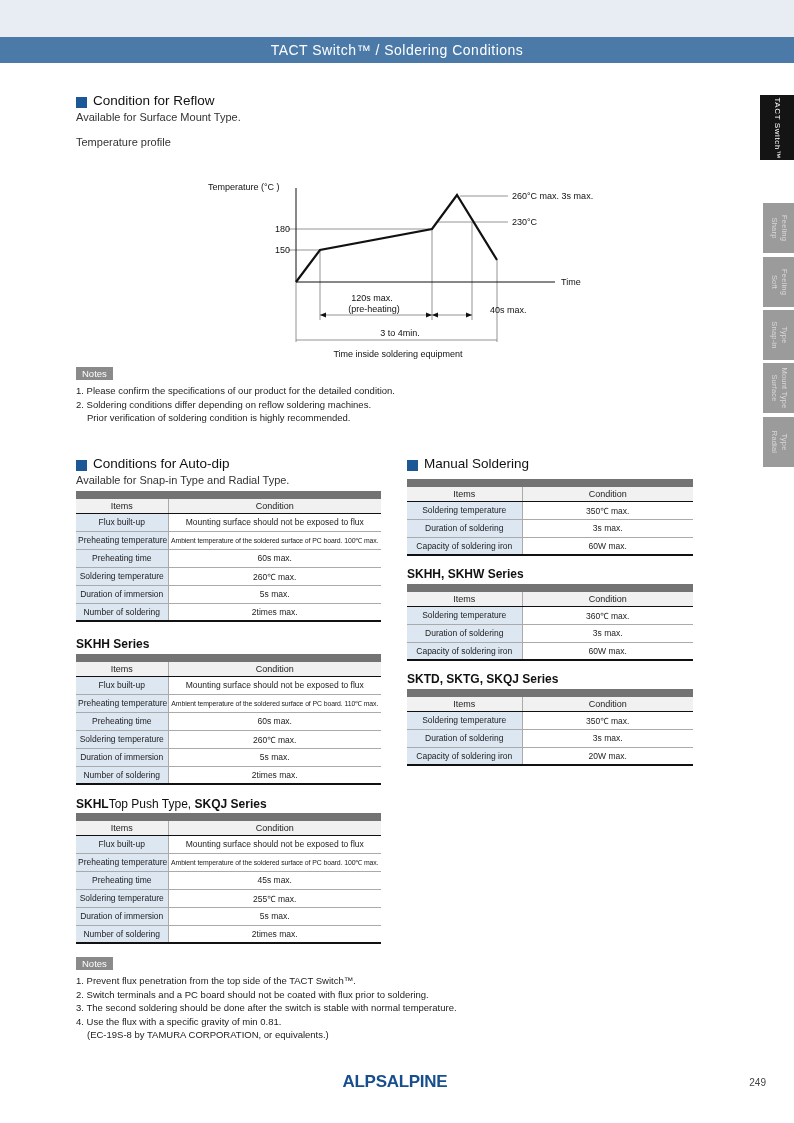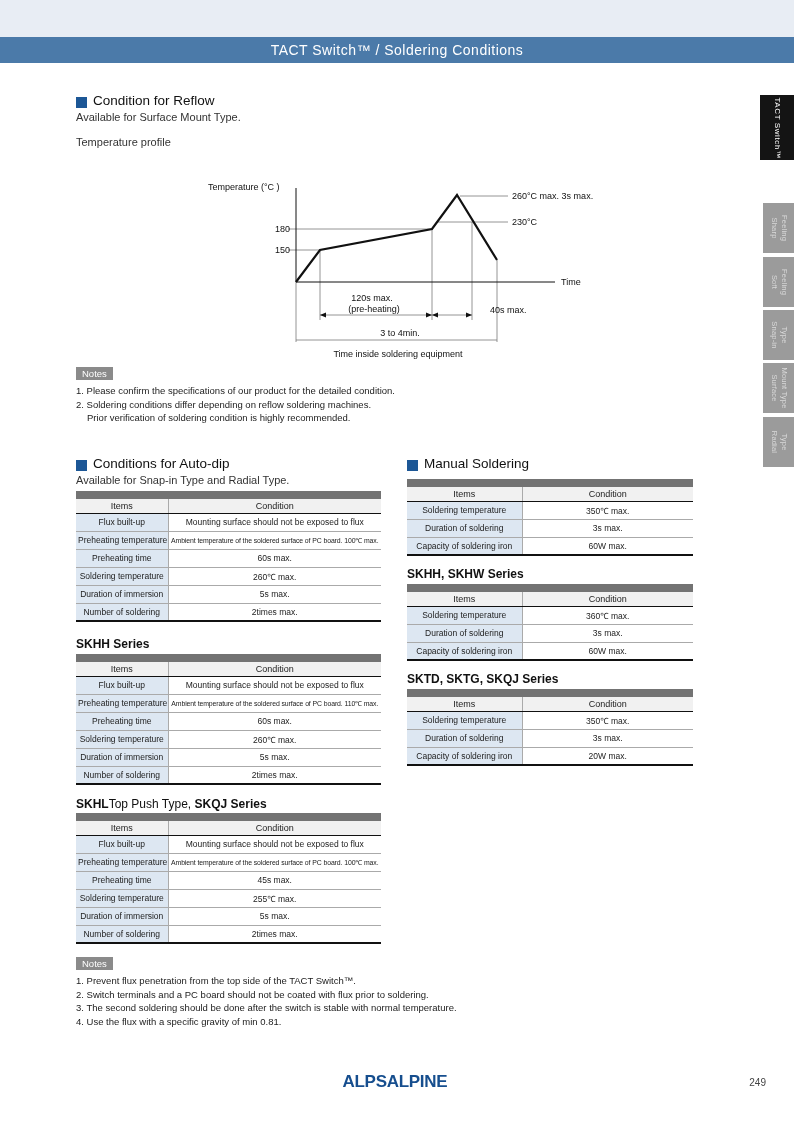--- a/index.html
+++ b/index.html
@@ -371,19 +371,20 @@
       </table>
     </div>
 
   <div class="abs notes-block" style="left:76px;top:953px;">
     <span class="notes-badge">Notes</span>
     <div>
         <div class="note-line">1. Prevent flux penetration from the top side of the TACT Switch™.</div>
         <div class="note-line">2. Switch terminals and a PC board should not be coated with flux prior to soldering.</div>
         <div class="note-line">3. The second soldering should be done after the switch is stable with normal temperature.</div>
         <div class="note-line">4. Use the flux with a specific gravity of min 0.81.</div>
+        <div class="note-line indent">(EC-19S-8 by TAMURA CORPORATION, or equivalents.)</div>
       </div>
   </div>
 
   <div class="logo">ALPSALPINE</div>
   <div class="page-num">249</div>
 
 </div>
 
 </body></html>

